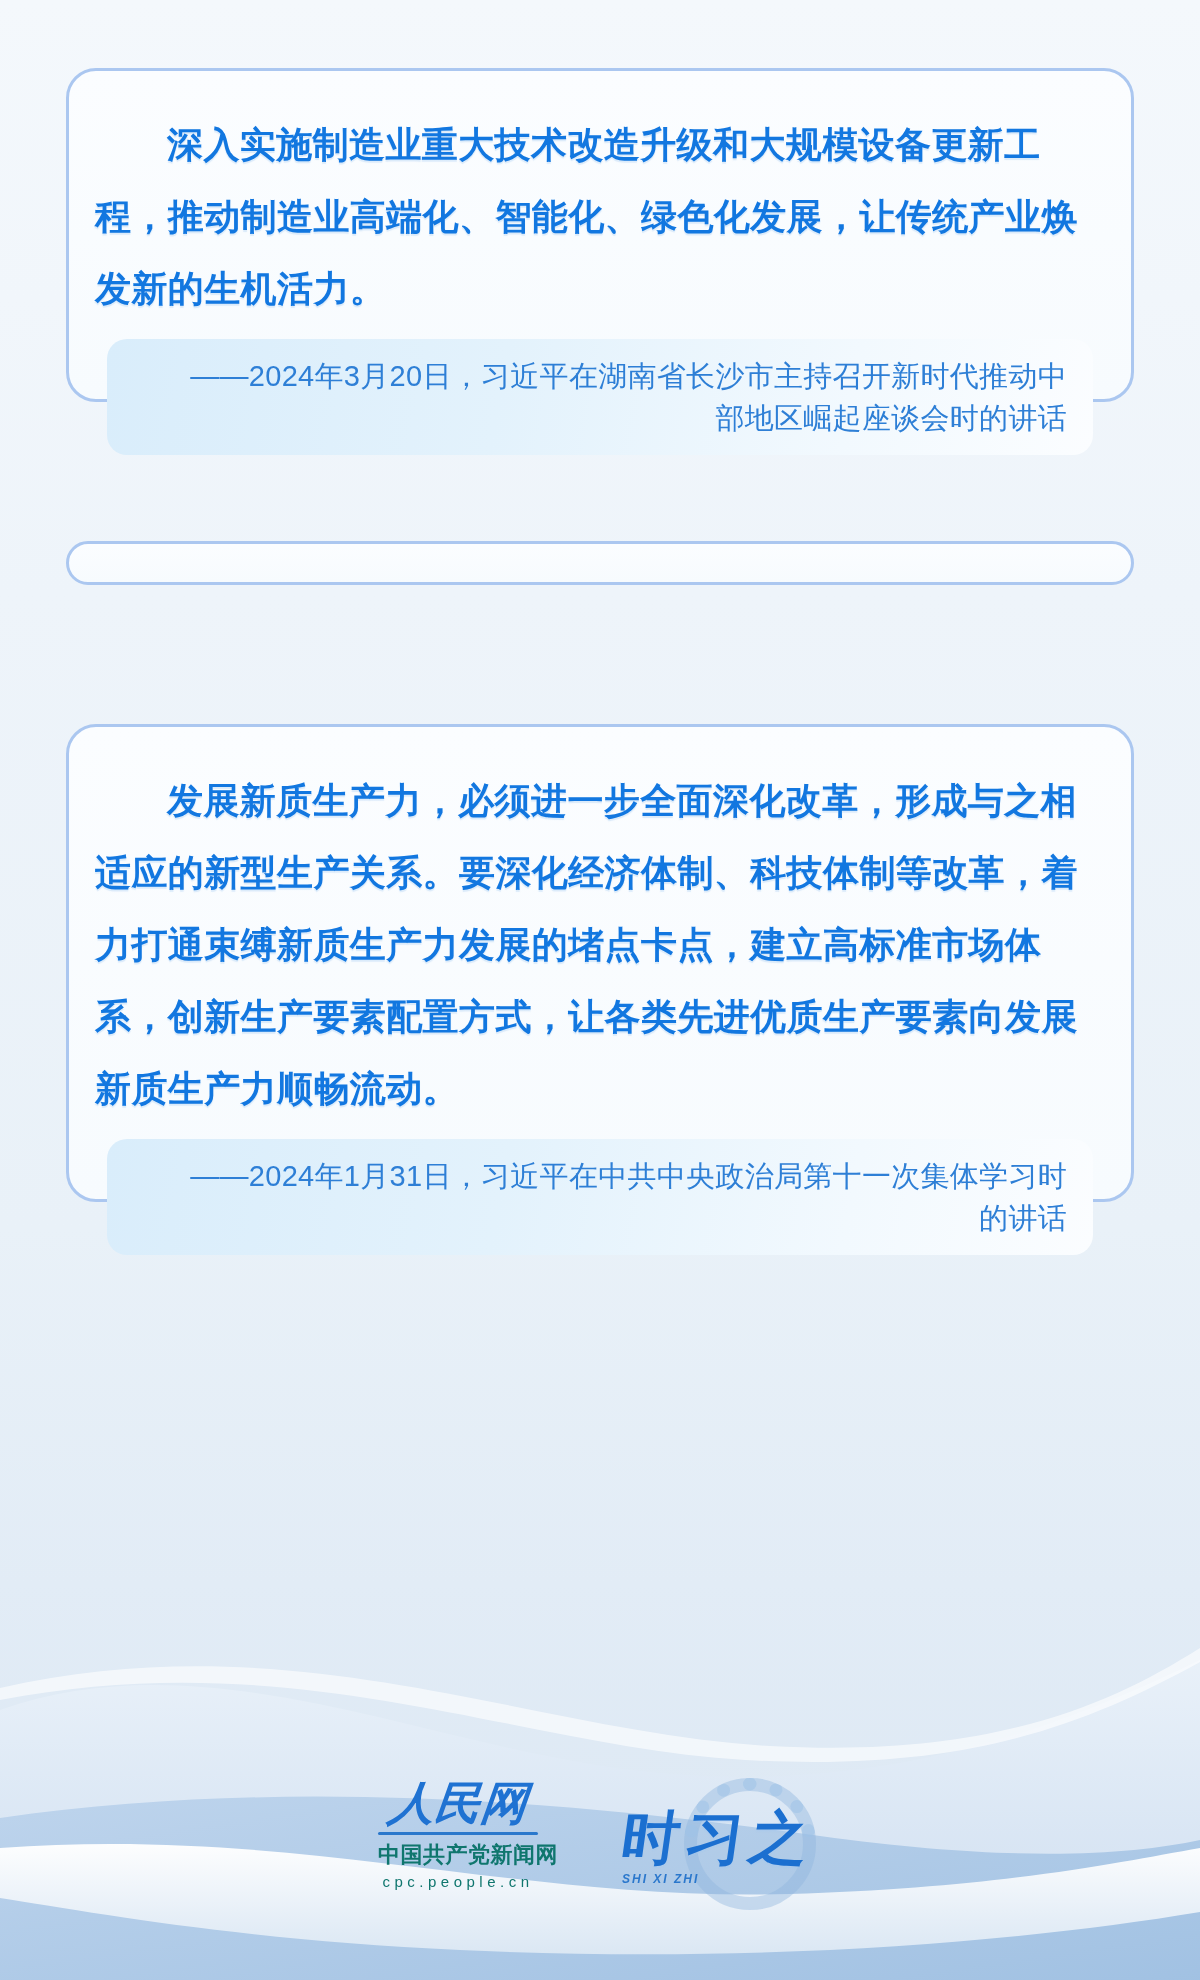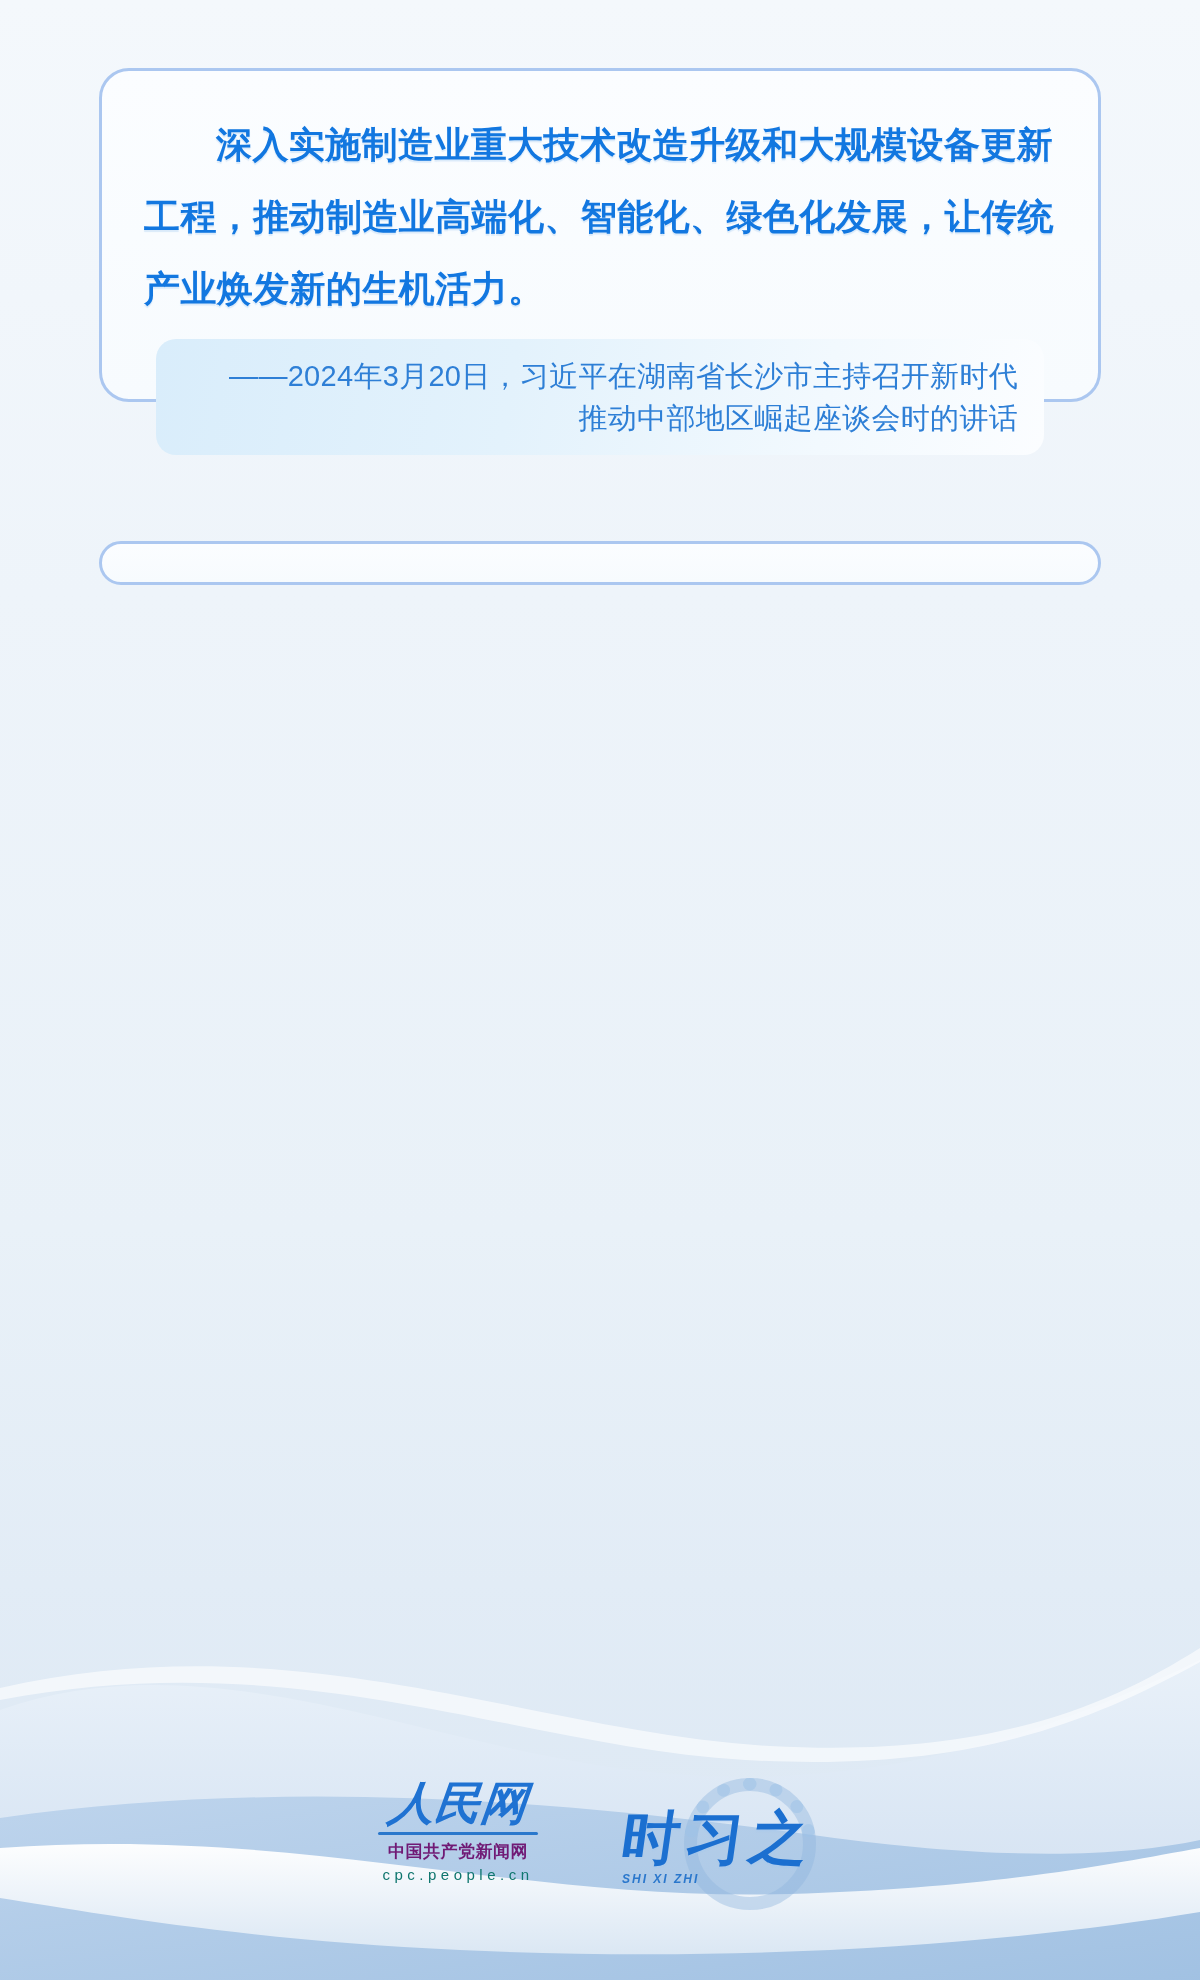--- a/index.html
+++ b/index.html
@@ -11,25 +11,25 @@
     overflow: hidden;
     font-family: "Liberation Sans", "DejaVu Sans", sans-serif;
     background: linear-gradient(180deg, #f4f8fc 0%, #eef4fa 30%, #e9f1f8 62%, #e2ecf6 80%, #dbe7f3 100%);
   }
 
   
   .cards-wrap { position: relative; z-index: 2; padding-top: 68px; }
 
   .quote-card {
     position: relative;
-    margin: 0 99px 139px;
+    margin: 0 66px 139px;
     border: 3px solid #abc7f0;
     border-radius: 30px;
     background: linear-gradient(180deg, #fbfdff 0%, #f7fbfe 100%);
-    padding: 38px 40px 0;
+    padding: 38px 24px 0;
   }
   .quote-card:last-child { margin-bottom: 0; }
 
   .quote-text {
     color: #1277e0;
     font-weight: 700;
     font-size: 36px;
     line-height: 72px;
     letter-spacing: 0.4px;
     text-indent: 2em;
@@ -79,21 +79,21 @@
     display: block;
     font-family: "DejaVu Serif", "Liberation Serif", serif;
     font-style: italic;
     font-weight: 700;
     font-size: 46px;
     line-height: 50px;
     transform: skewX(-6deg);
     color: #1f72d2;
   }
   .people-rule { height: 3px; background: #2a78cc; margin: 4px 0 5px; border-radius: 2px; }
-  .people-name { display: block; font-weight: 700; font-size: 17px; letter-spacing: 0.5px; color: #701a75; white-space: nowrap; }
+  .people-name { display: block; font-weight: 700; font-size: 22px; letter-spacing: 0.5px; color: #0f766e; white-space: nowrap; }
   .people-url  { display: block; font-weight: 400; font-size: 15px; letter-spacing: 4.5px; color: #0f766e; margin-top: 3px; white-space: nowrap; }
 
   .shixizhi-logo { position: relative; width: 210px; height: 130px; }
   .enso-ring {
     position: absolute;
     left: 62px; top: 0;
     width: 132px; height: 132px;
     border-radius: 50%;
     border: 13px solid rgba(142, 181, 221, 0.42);
     z-index: 0;
@@ -142,20 +142,26 @@
   <section class="quote-card">
     <p class="quote-text">深入实施制造业重大技术改造升级和大规模设备更新工程，推动制造业高端化、智能化、绿色化发展，让传统产业焕发新的生机活力。</p>
     <div class="attribution">
       <p>——2024年3月20日，习近平在湖南省长沙市主持召开新时代推动中部地区崛起座谈会时的讲话</p>
     </div>
   </section>
 
   <section class="quote-card">
   </section>
 
+  <section class="quote-card">
+    <p class="quote-text">发展新质生产力，必须进一步全面深化改革，形成与之相适应的新型生产关系。要深化经济体制、科技体制等改革，着力打通束缚新质生产力发展的堵点卡点，建立高标准市场体系，创新生产要素配置方式，让各类先进优质生产要素向发展新质生产力顺畅流动。</p>
+    <div class="attribution">
+      <p>——2024年1月31日，习近平在中共中央政治局第十一次集体学习时的讲话</p>
+    </div>
+  </section>
 
 </main>
 
 <svg class="waves" viewBox="0 0 1200 380" preserveAspectRatio="none" aria-hidden="true">
   <defs>
     <linearGradient id="g1" x1="0" y1="0" x2="0" y2="1">
       <stop offset="0" stop-color="#e9f1f9"></stop>
       <stop offset="1" stop-color="#cdddf0"></stop>
     </linearGradient>
     <linearGradient id="g2" x1="0" y1="0" x2="1" y2="1">

